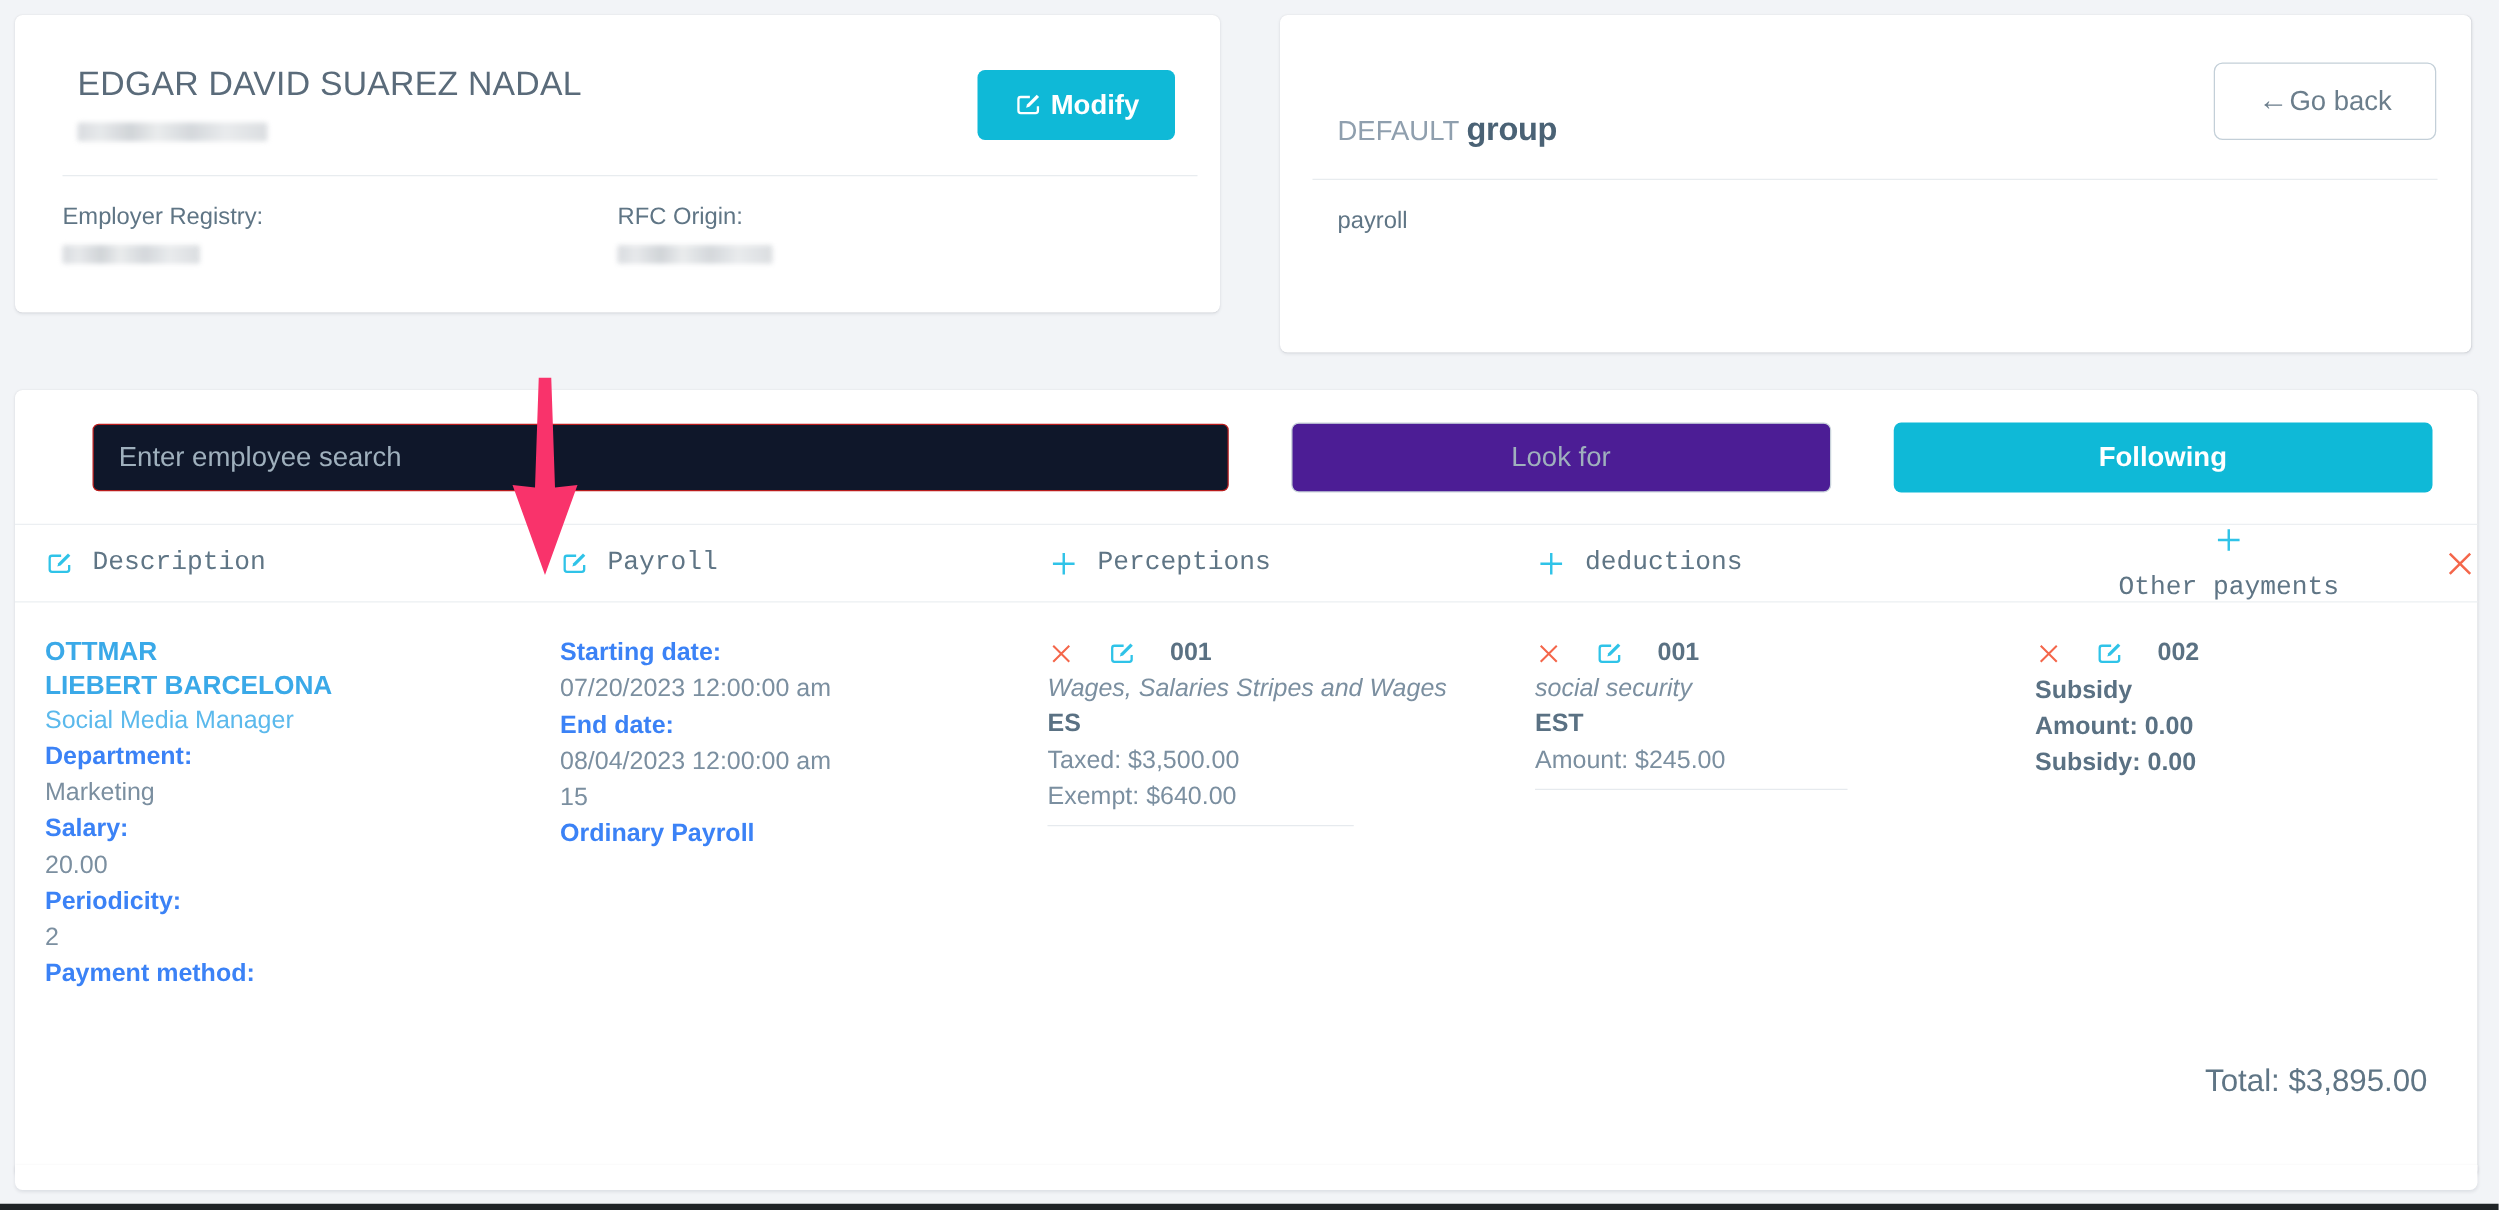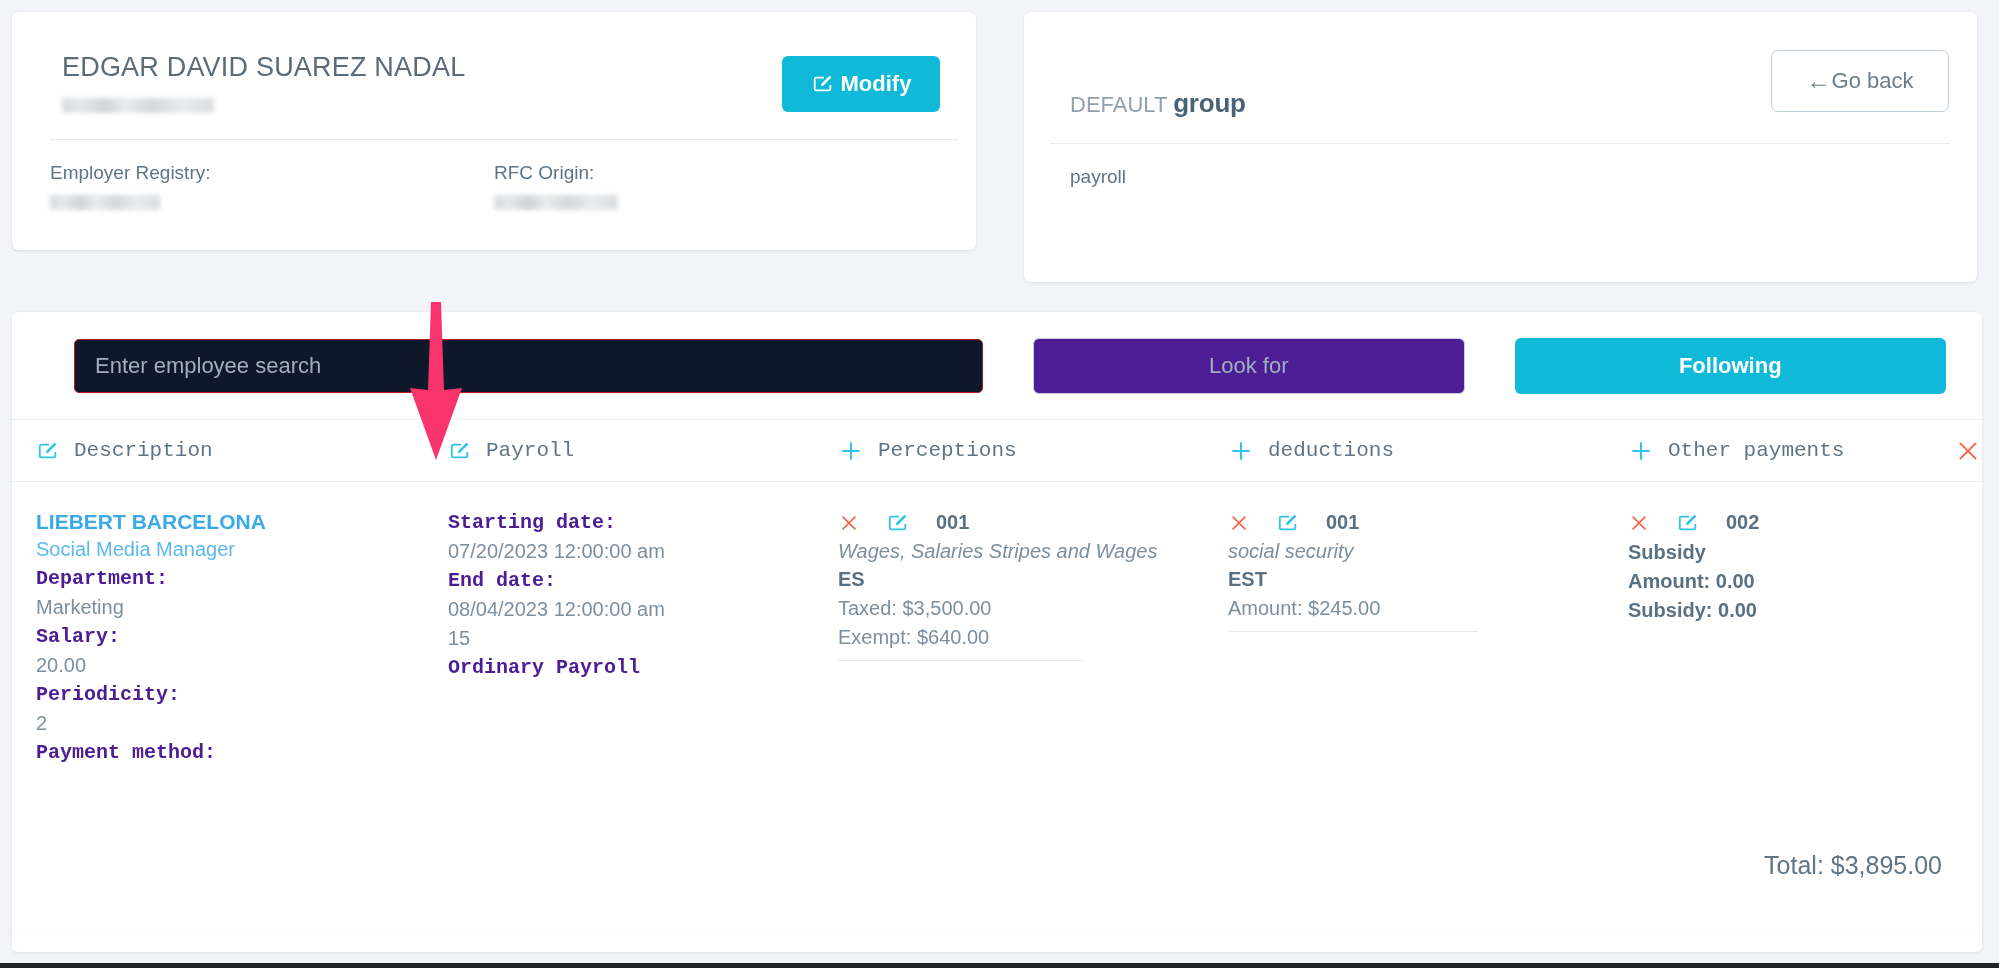--- a/index.html
+++ b/index.html
@@ -155,36 +155,36 @@
   .col-head {
     display: flex; align-items: center; gap: 14px;
   }
   .col-head .ch-label {
     font-size: 21px; color: #5f7585; font-weight: 400;
   }
   .c1 { width: 412px; }
   .c2 { width: 390px; }
   .c3 { width: 390px; }
   .c4 { width: 400px; }
-  .c5 { width: 310px; }
+  .c5 { width: 310px; flex-direction: column; }
   .c6 { flex: 1; display: flex; justify-content: flex-start; padding-left: 16px; }
 
   
   .icon-edit { width: 24px; height: 22px; display: inline-block; }
   .icon-plus { width: 26px; height: 26px; display: inline-block; }
   .icon-x    { width: 28px; height: 28px; display: inline-block; cursor: pointer; }
 
   
   .data-row {
     display: flex;
     padding: 26px 0 0 24px;
     height: 380px;
   }
   .cell { font-size: 20px; line-height: 29px; color: #7b8fa0; }
-  .cell .b { font-weight: 700; color: #4c1d95; font-family: Liberation Mono, monospace; }
+  .cell .b { font-weight: 700; color: #3b82f6; }
   .cell .em-name { color: #3aa9e8; font-weight: 700; font-size: 21px; line-height: 27px; }
   .cell .em-role { color: #5bb9ec; font-weight: 400; font-size: 20px; }
 
   .entry { position: relative; padding-right: 30px; }
   .entry-head { display: flex; align-items: center; gap: 26px; margin-bottom: 1px; }
   .entry-code { font-weight: 700; color: #5a7183; font-size: 20px; }
   .entry-desc { font-style: italic; color: #7b8fa0; font-size: 20px; line-height: 27px; }
   .entry-sub { font-weight: 700; color: #5a7183; font-size: 20px; }
   .entry-line { color: #7b8fa0; font-size: 20px; }
   .entry-rule { height: 1px; background: #e6eaee; margin-top: 8px; width: 245px; }
@@ -335,20 +335,21 @@
           <svg width="28" height="28" viewBox="0 0 24 24" stroke="#f4664a" stroke-width="1.7">
             <path d="M5 5l14 14M19 5L5 19"></path>
           </svg>
         </span>
       </div>
     </div>
 
     <div class="data-row">
 
       <div class="cell c1">
+        <div class="em-name">OTTMAR</div>
         <div class="em-name">LIEBERT BARCELONA</div>
         <div class="em-role">Social Media Manager</div>
         <div class="b">Department:</div>
         <div>Marketing</div>
         <div class="b">Salary:</div>
         <div>20.00</div>
         <div class="b">Periodicity:</div>
         <div>2</div>
         <div class="b">Payment method:</div>
       </div>

